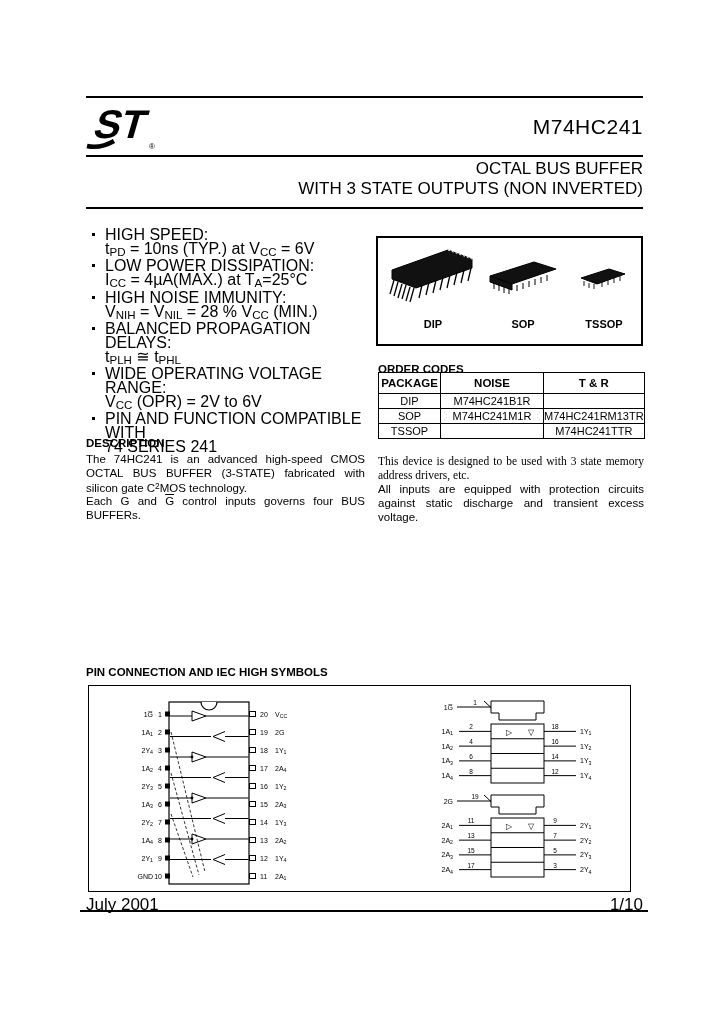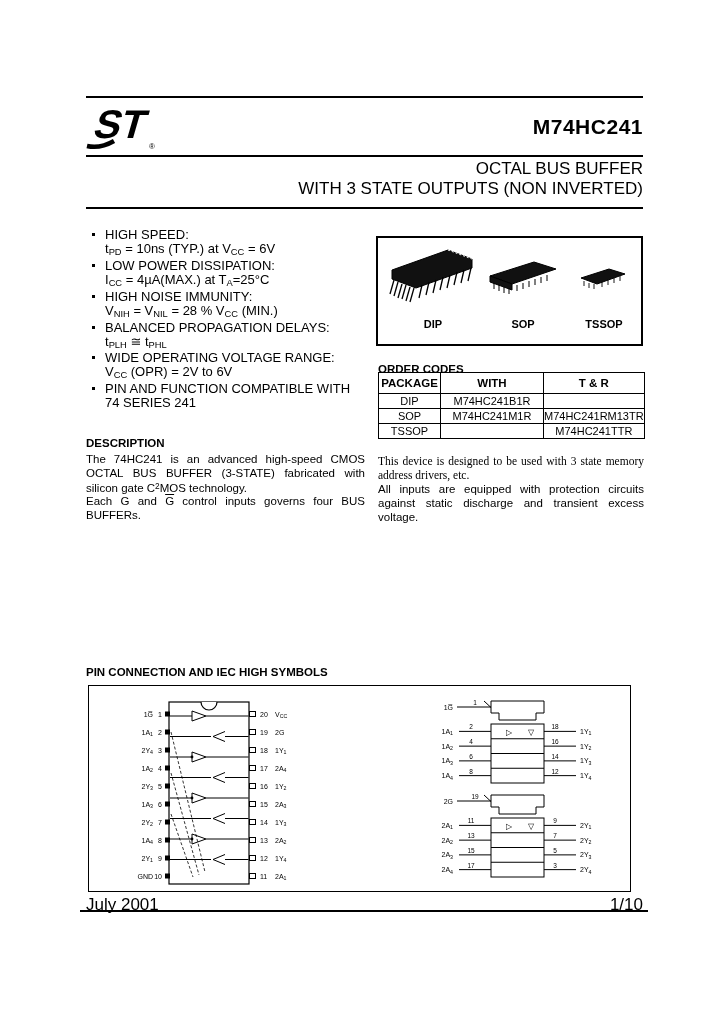--- a/index.html
+++ b/index.html
@@ -1,27 +1,27 @@
 <!DOCTYPE html>
 <html><head>
 <meta charset="utf-8">
 <style>
   html,body{margin:0;padding:0;background:#fff;}
   .page{position:relative;width:720px;height:1012px;background:#fff;
         font-family:"Liberation Sans",sans-serif;color:#000;overflow:hidden;}
   .abs{position:absolute;}
   .rule{position:absolute;background:#000;height:1.5px;}
-  .partnum{position:absolute;right:77px;top:115px;font-size:21px;font-weight:bold;letter-spacing:0.5px;}
+  .partnum{position:absolute;right:77px;top:115px;font-size:21px;font-weight:normal;letter-spacing:0.5px;}
   .title{position:absolute;right:77px;top:159px;text-align:right;font-size:17px;line-height:20px;}
   
   #features{position:absolute;left:91px;top:228px;width:278px;}
   .feat{display:flex;margin:0;}
   .fbullet{flex:0 0 14px;position:relative;}
   .fbullet::after{content:"";position:absolute;left:1px;top:5px;width:3px;height:3px;background:#000;}
-  .ftext{font-size:13px;line-height:14px;}
+  .ftext{font-size:16px;line-height:14px;}
   sub{font-size:0.72em;vertical-align:-0.2em;}
   sup{font-size:0.72em;vertical-align:0.4em;}
   .ovl{text-decoration:overline;}
   .h-bold{position:absolute;font-size:11.5px;font-weight:bold;}
   .para{position:absolute;font-size:11.5px;line-height:14px;text-align:justify;}
   
   .pkgbox{position:absolute;left:376px;top:236px;width:263px;height:106px;border:2px solid #000;}
   .pkglabel{position:absolute;font-size:11px;font-weight:bold;text-align:center;}
   
   table.codes{position:absolute;left:378px;top:372px;border-collapse:collapse;table-layout:fixed;}
@@ -169,21 +169,21 @@
   <div class="h-bold" style="left:378px;top:363px;">ORDER CODES</div>
   <table class="codes">
     <colgroup>
         <col style="width:62px">
         <col style="width:103px">
         <col style="width:100px">
       </colgroup>
     <thead>
       <tr>
         <th>PACKAGE</th>
-        <th>WITH</th>
+        <th>NOISE</th>
         <th>T &amp; R</th>
       </tr>
     </thead>
     <tbody id="codes-body">
         <tr>
           <td>DIP</td>
           <td>M74HC241B1R</td>
           <td></td>
         </tr>
         <tr>

